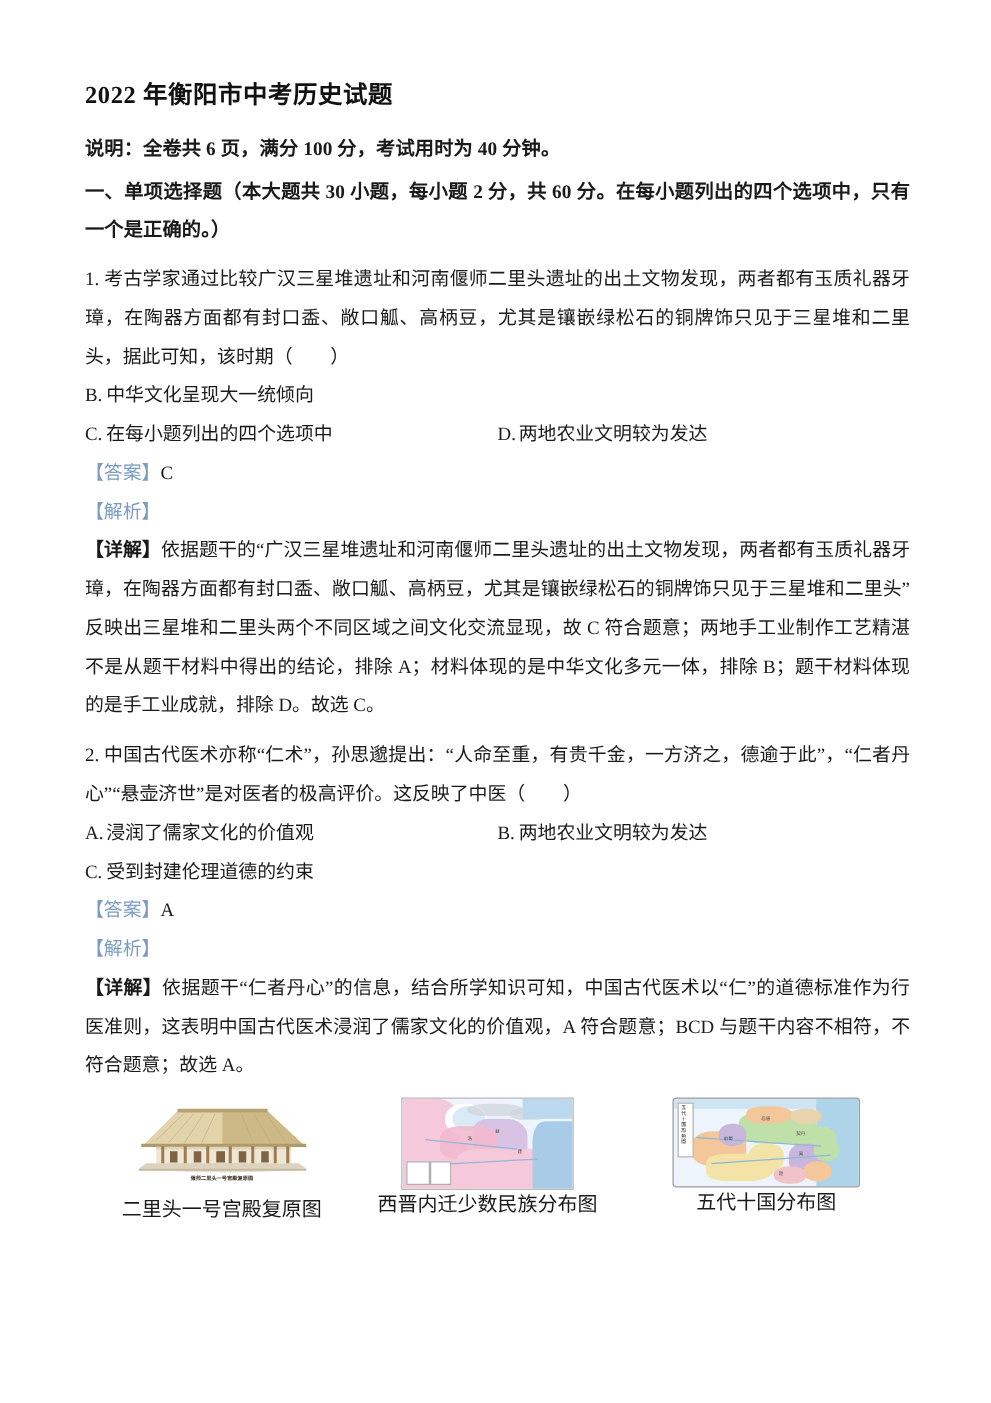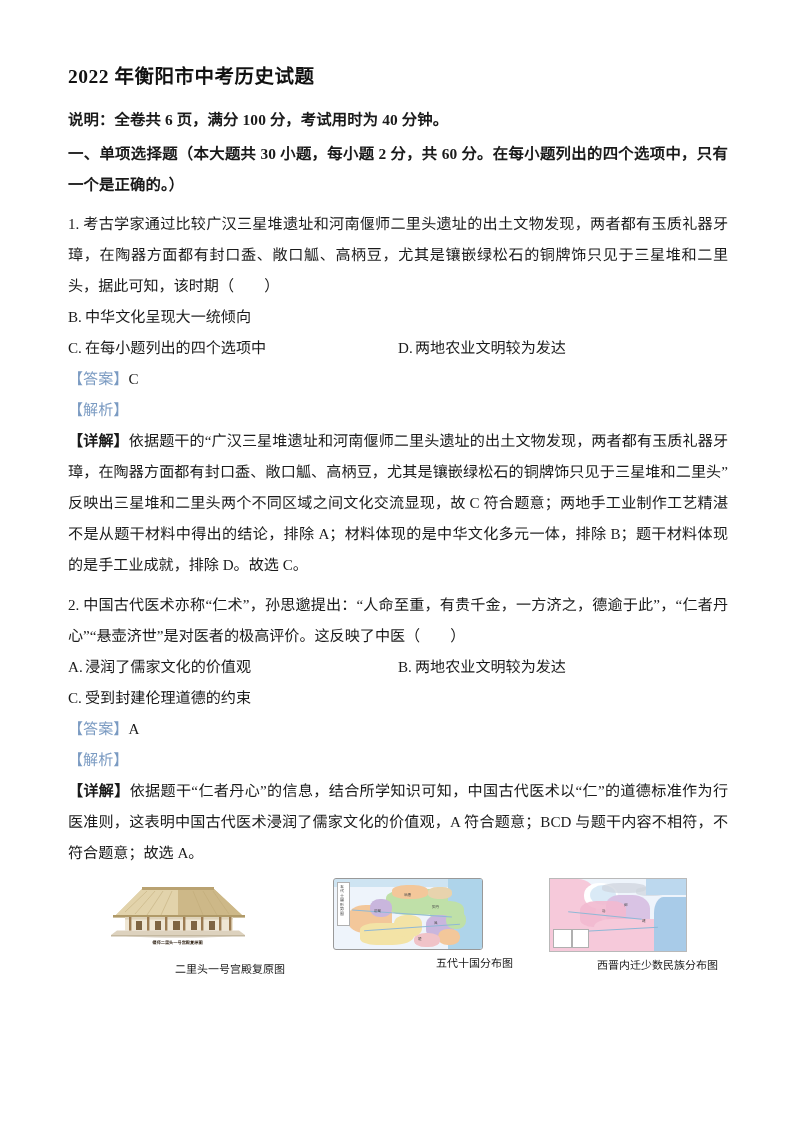--- a/index.html
+++ b/index.html
@@ -127,26 +127,25 @@
   }
   .figure {
     flex: 0 0 auto;
     text-align: center;
   }
   .fig-1 { width: 215px; margin-left: 2px; }
   .fig-2 { width: 200px; margin-left: 5px; }
   .fig-3 { width: 210px; margin-left: 18px; }
 
   .fig-caption {
-    font-size: 11px;
+    font-size: 16px;
     line-height: 20px;
     margin-top: 3px;
     white-space: nowrap;
     color: #1a1a1a;
-    text-align: right;
   }
 
   
   .palace-img {
     width: 150px;
     height: 78px;
     margin: 0 auto;
     position: relative;
     background: #ffffff;
     overflow: hidden;
@@ -346,57 +345,20 @@
               </g>
 
               <polygon points="14,52.5 136,52.5 142,57 8,57" fill="#ddd2be"></polygon>
               <polygon points="8,57 142,57 142,58.6 8,58.6" fill="#c4b89f"></polygon>
             </svg>
             <div class="palace-cap-micro">
               <b>偃师二里头一号宫殿复原图</b>
             </div>
           </div>
           <div class="fig-caption">二里头一号宫殿复原图</div>
-        </div>
-
-        <div class="figure fig-3">
-          <div class="map-thumb map3">
-
-            <div class="blob m3-blue" style="right:0; top:0; width:34px; height:70px;"></div>
-            <div class="blob m3-blue" style="left:0;  top:0; width:148px; height:8px; opacity:.5;"></div>
-
-            <div class="blob m3-green" style="left:52px; top:10px; width:62px; height:26px; border-radius:35% 30% 40% 35%;"></div>
-            <div class="blob m3-green" style="left:96px; top:22px; width:34px; height:22px; border-radius:40%;"></div>
-
-            <div class="blob m3-orange" style="left:58px; top:6px;  width:36px; height:14px; border-radius:40%;"></div>
-            <div class="blob m3-tan" style="left:94px; top:8px;  width:24px; height:12px; border-radius:40%;"></div>
-
-            <div class="blob m3-orange" style="left:14px; top:26px; width:44px; height:28px; border-radius:40% 30% 35% 40%;"></div>
-            <div class="blob m3-purple" style="left:36px; top:20px; width:22px; height:18px; border-radius:45%;"></div>
-            <div class="blob m3-yellow" style="left:26px; top:44px; width:54px; height:22px; border-radius:30% 35% 40% 30%;"></div>
-
-            <div class="blob m3-purple" style="left:92px; top:36px; width:28px; height:24px; border-radius:40%;"></div>
-            <div class="blob m3-green" style="left:112px;top:32px; width:20px; height:18px; border-radius:45%;"></div>
-            <div class="blob m3-orange" style="left:104px;top:50px; width:22px; height:16px; border-radius:45%;"></div>
-            <div class="blob m3-pinkl" style="left:80px; top:54px; width:26px; height:14px; border-radius:45%;"></div>
-            <div class="blob m3-yellow" style="left:60px; top:36px; width:28px; height:22px; border-radius:40%;"></div>
-
-            <div class="river" style="left:18px; top:34px; width:100px; transform:rotate(4deg);"></div>
-            <div class="river" style="left:30px; top:48px; width:96px; transform:rotate(-4deg);"></div>
-
-            <div class="legend-box" style="left:3px; top:3px; width:11px; height:42px;"></div>
-            <div class="map-title-v" style="left:5px; top:5px;">五代十国形势图</div>
-
-            <div class="map-label" style="left:70px; top:14px;">后唐</div>
-            <div class="map-label" style="left:98px; top:26px;">契丹</div>
-            <div class="map-label" style="left:40px; top:30px;">前蜀</div>
-            <div class="map-label" style="left:100px;top:42px;">吴</div>
-            <div class="map-label" style="left:84px; top:58px;">楚</div>
-          </div>
-          <div class="fig-caption">五代十国分布图</div>
         </div>
 
         <div class="figure fig-2">
           <div class="map-thumb map2">
 
             <div class="blob m2-pink" style="left:0;   top:0;   width:46px;  height:42px; border-radius:0 40% 30% 10%;"></div>
             <div class="blob m2-pink" style="left:0;   top:34px;width:52px;  height:38px; border-radius:0 20% 0 0;"></div>
             <div class="blob m2-white" style="left:34px;top:4px; width:34px;  height:26px; border-radius:45% 50% 40% 50%;"></div>
             <div class="blob m2-blue" style="left:40px;top:6px; width:26px;  height:20px; border-radius:50%;opacity:.55;"></div>
             <div class="blob m2-grey" style="left:52px;top:4px; width:44px;  height:10px; border-radius:40%;opacity:.75;"></div>
@@ -413,17 +375,54 @@
             <div class="map-label" style="left:52px; top:30px;">洛</div>
             <div class="map-label" style="left:74px; top:24px;">邺</div>
             <div class="map-label" style="left:92px; top:40px;">建</div>
 
             <div class="legend-box" style="left:3px; bottom:3px; width:17px; height:17px;"></div>
             <div class="legend-box" style="left:22px; bottom:3px; width:15px; height:17px;"></div>
           </div>
           <div class="fig-caption">西晋内迁少数民族分布图</div>
         </div>
 
+        <div class="figure fig-3">
+          <div class="map-thumb map3">
+
+            <div class="blob m3-blue" style="right:0; top:0; width:34px; height:70px;"></div>
+            <div class="blob m3-blue" style="left:0;  top:0; width:148px; height:8px; opacity:.5;"></div>
+
+            <div class="blob m3-green" style="left:52px; top:10px; width:62px; height:26px; border-radius:35% 30% 40% 35%;"></div>
+            <div class="blob m3-green" style="left:96px; top:22px; width:34px; height:22px; border-radius:40%;"></div>
+
+            <div class="blob m3-orange" style="left:58px; top:6px;  width:36px; height:14px; border-radius:40%;"></div>
+            <div class="blob m3-tan" style="left:94px; top:8px;  width:24px; height:12px; border-radius:40%;"></div>
+
+            <div class="blob m3-orange" style="left:14px; top:26px; width:44px; height:28px; border-radius:40% 30% 35% 40%;"></div>
+            <div class="blob m3-purple" style="left:36px; top:20px; width:22px; height:18px; border-radius:45%;"></div>
+            <div class="blob m3-yellow" style="left:26px; top:44px; width:54px; height:22px; border-radius:30% 35% 40% 30%;"></div>
+
+            <div class="blob m3-purple" style="left:92px; top:36px; width:28px; height:24px; border-radius:40%;"></div>
+            <div class="blob m3-green" style="left:112px;top:32px; width:20px; height:18px; border-radius:45%;"></div>
+            <div class="blob m3-orange" style="left:104px;top:50px; width:22px; height:16px; border-radius:45%;"></div>
+            <div class="blob m3-pinkl" style="left:80px; top:54px; width:26px; height:14px; border-radius:45%;"></div>
+            <div class="blob m3-yellow" style="left:60px; top:36px; width:28px; height:22px; border-radius:40%;"></div>
+
+            <div class="river" style="left:18px; top:34px; width:100px; transform:rotate(4deg);"></div>
+            <div class="river" style="left:30px; top:48px; width:96px; transform:rotate(-4deg);"></div>
+
+            <div class="legend-box" style="left:3px; top:3px; width:11px; height:42px;"></div>
+            <div class="map-title-v" style="left:5px; top:5px;">五代十国形势图</div>
+
+            <div class="map-label" style="left:70px; top:14px;">后唐</div>
+            <div class="map-label" style="left:98px; top:26px;">契丹</div>
+            <div class="map-label" style="left:40px; top:30px;">前蜀</div>
+            <div class="map-label" style="left:100px;top:42px;">吴</div>
+            <div class="map-label" style="left:84px; top:58px;">楚</div>
+          </div>
+          <div class="fig-caption">五代十国分布图</div>
+        </div>
+
       </div>
     </div>
 
   </div>
 </div>
 
 </body></html>

